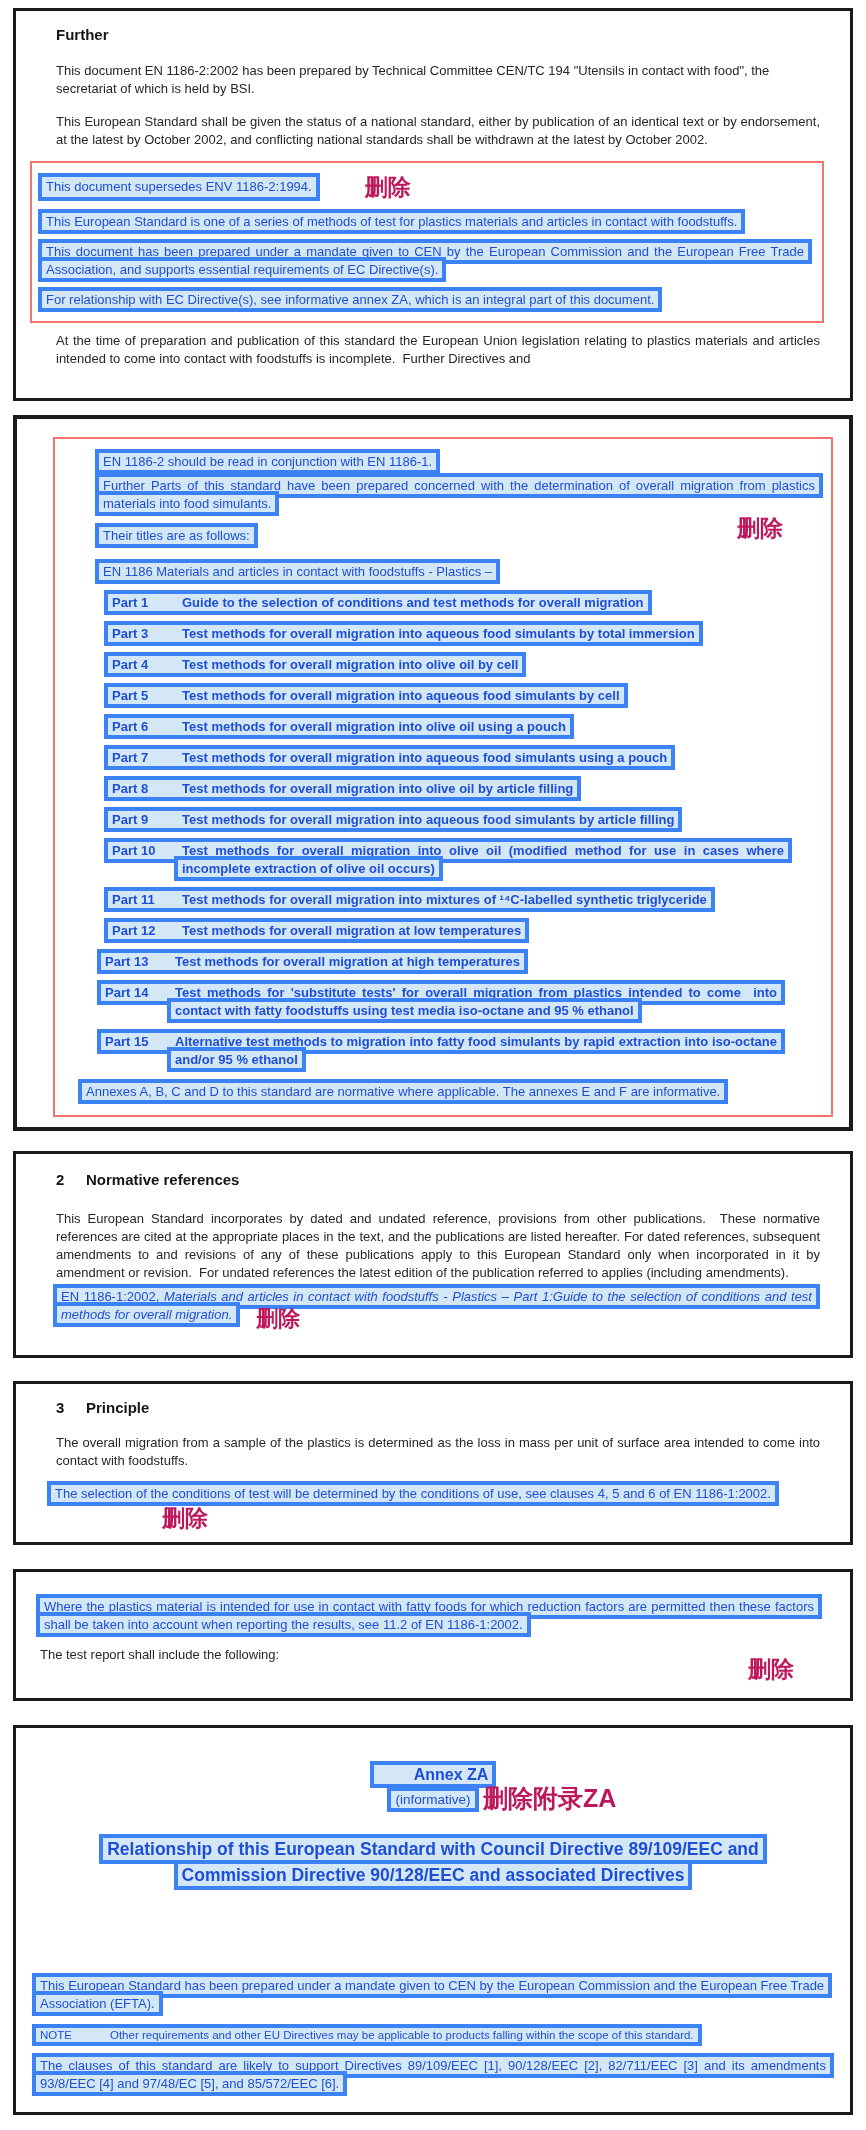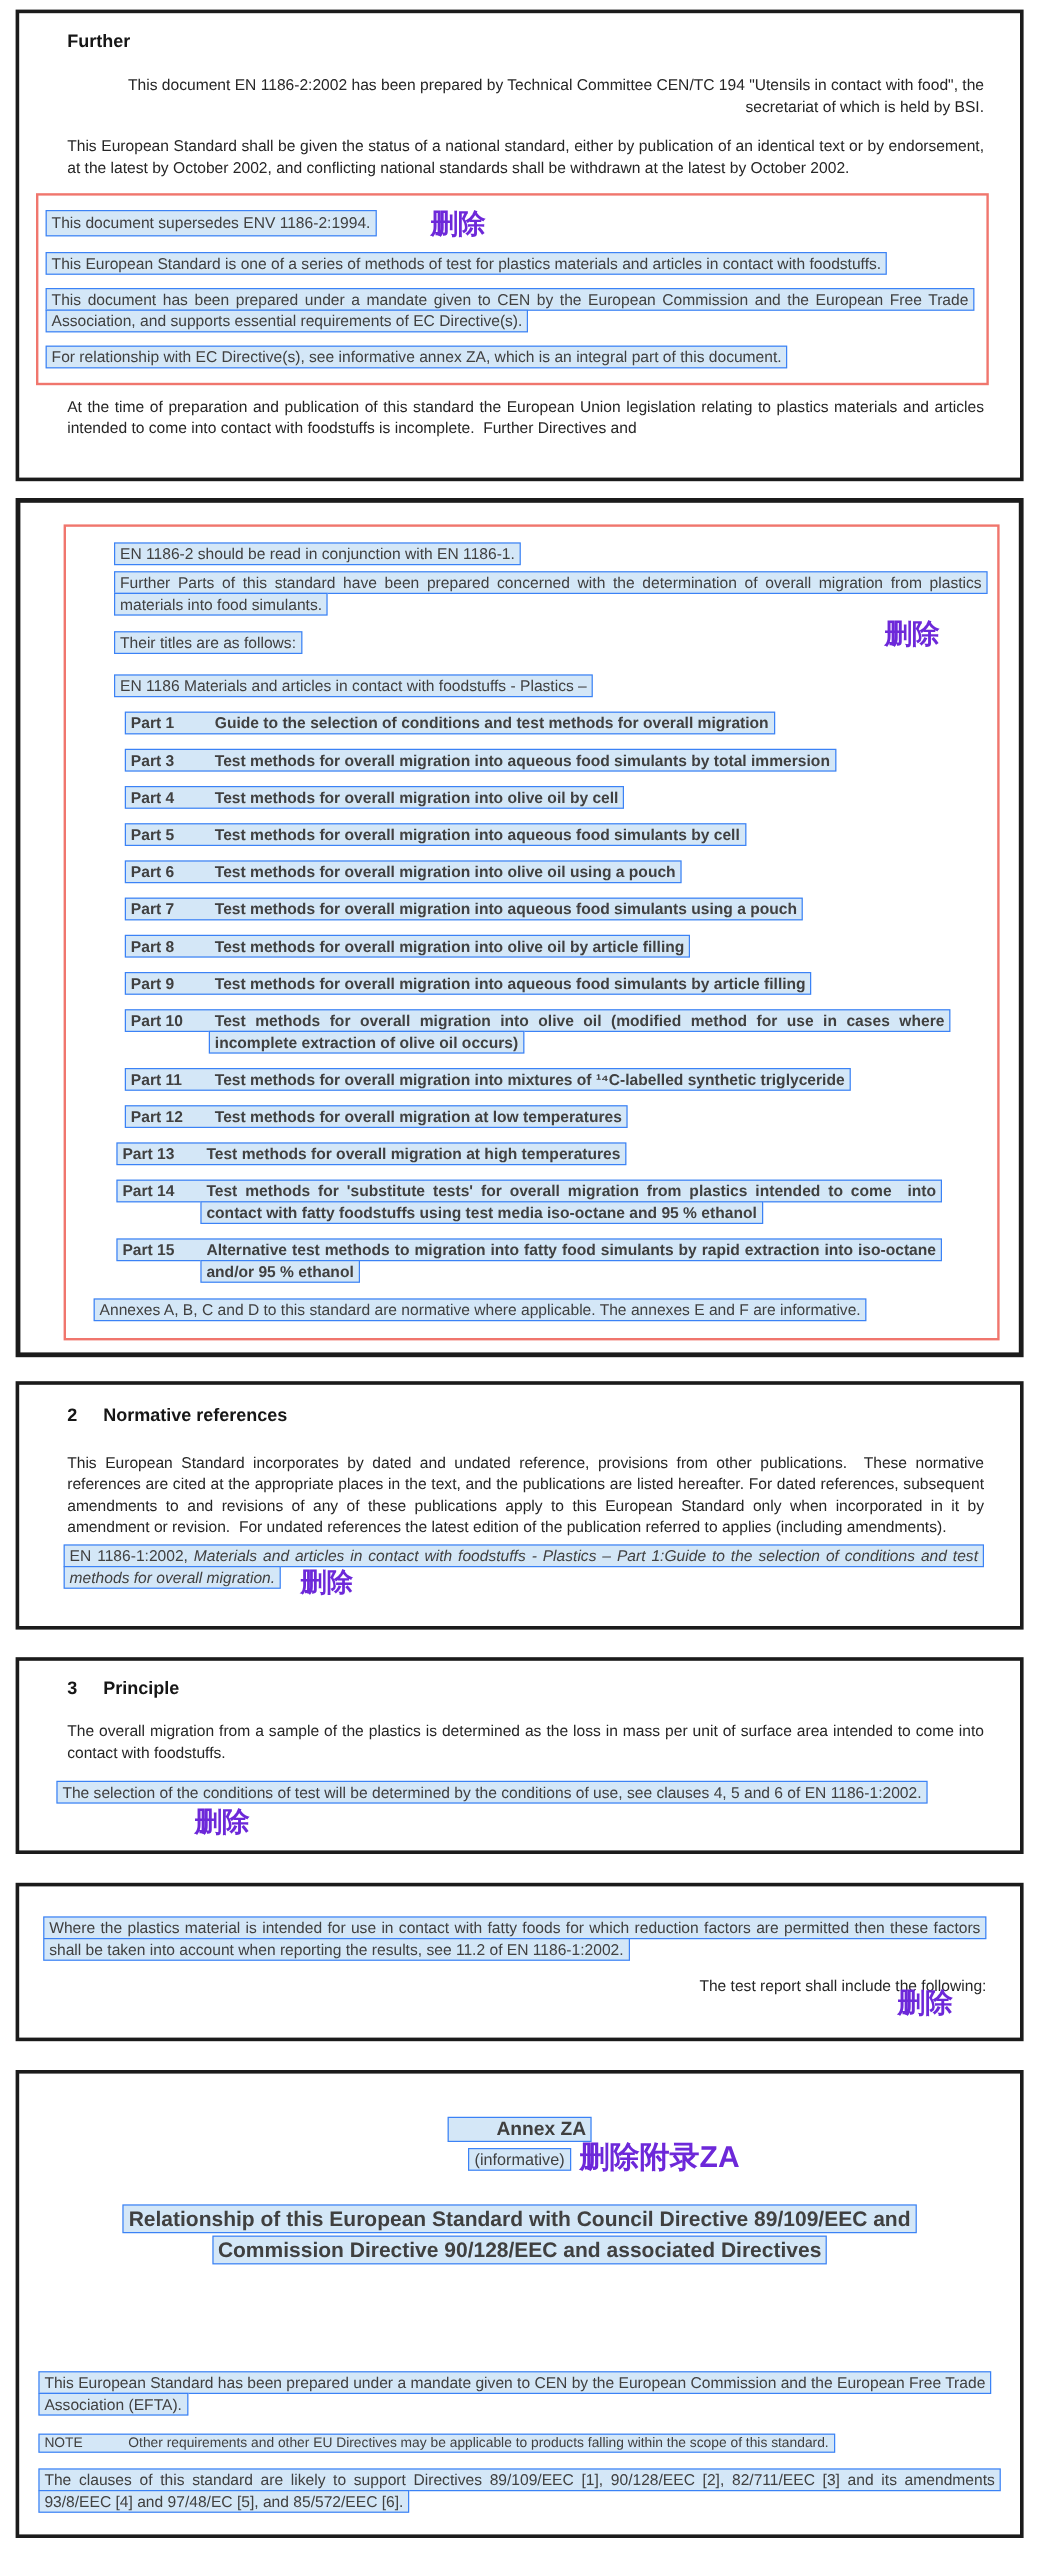--- a/index.html
+++ b/index.html
@@ -14,42 +14,42 @@
   .box { border:3px solid #1b1b1b; background:#fff; position:relative; }
   .box1 { min-height:393px; padding:14px 30px 8px 40px; margin-bottom:14px; }
   .box2 { min-height:698px; padding:14px 14px 10px 20px; margin-bottom:20px; border-width:4px; }
   .box3 { min-height:207px; padding:16px 30px 8px 40px; margin-bottom:23px; }
   .box4 { min-height:164px; padding:14px 30px 8px 40px; margin-bottom:24px; }
   .box5 { min-height:132px; padding:13px 28px 8px 36px; margin-bottom:24px; }
   .box6 { min-height:390px; padding:36px 16px 12px 16px; }
 
   .sec-head { font-size:15px; line-height:20px; font-weight:bold; color:#161616; }
   .sec-num { display:inline-block; min-width:30px; }
-  .body-par { margin-top:15px;text-align:right; }
+  .body-par { margin-top:15px; }
   .just { text-align:justify; }
 
   
   .hl {
     background:#d4e7f7;
-    border:1px solid #3b82f6;
-    color:#404040;
+    border:4px solid #3b82f6;
+    color:#1d4ed8;
     padding:1px 4px;
     -webkit-box-decoration-break:clone;
     box-decoration-break:clone;
   }
   .hl-bold { font-weight:bold;padding-left:40px; }
   .hl-par { margin-top:12px; }
 
   .red-box { border:2px solid #f0766d; }
   .red-box-1 { margin:12px -4px 9px -26px; padding:10px 10px 12px 6px; }
   .red-box-1 .hl-par { margin-top:12px; }
   .red-box-2 { margin:4px 2px 0 16px; padding:14px 8px 14px 40px; position:relative; min-height:660px; }
 
   .del-label {
-    color:#6d28d9; font-weight:bold; font-size:23px; line-height:26px;
+    color:#be185d; font-weight:bold; font-size:23px; line-height:26px;
     white-space:nowrap;
   }
   .hl-row { display:flex; align-items:center; gap:45px; }
   .del-abs-parts { position:absolute; top:76px; right:48px; }
   .del-inline { font-size:22px; margin-left:16px; vertical-align:-7px; }
   .del-principle { margin:2px 0 0 106px; }
   .del-report { position:absolute; top:84px; right:56px; }
   .indent2 { margin-left:-17px; }
   .mt6 { margin-top:6px; }
   .mt14 { margin-top:14px; }

